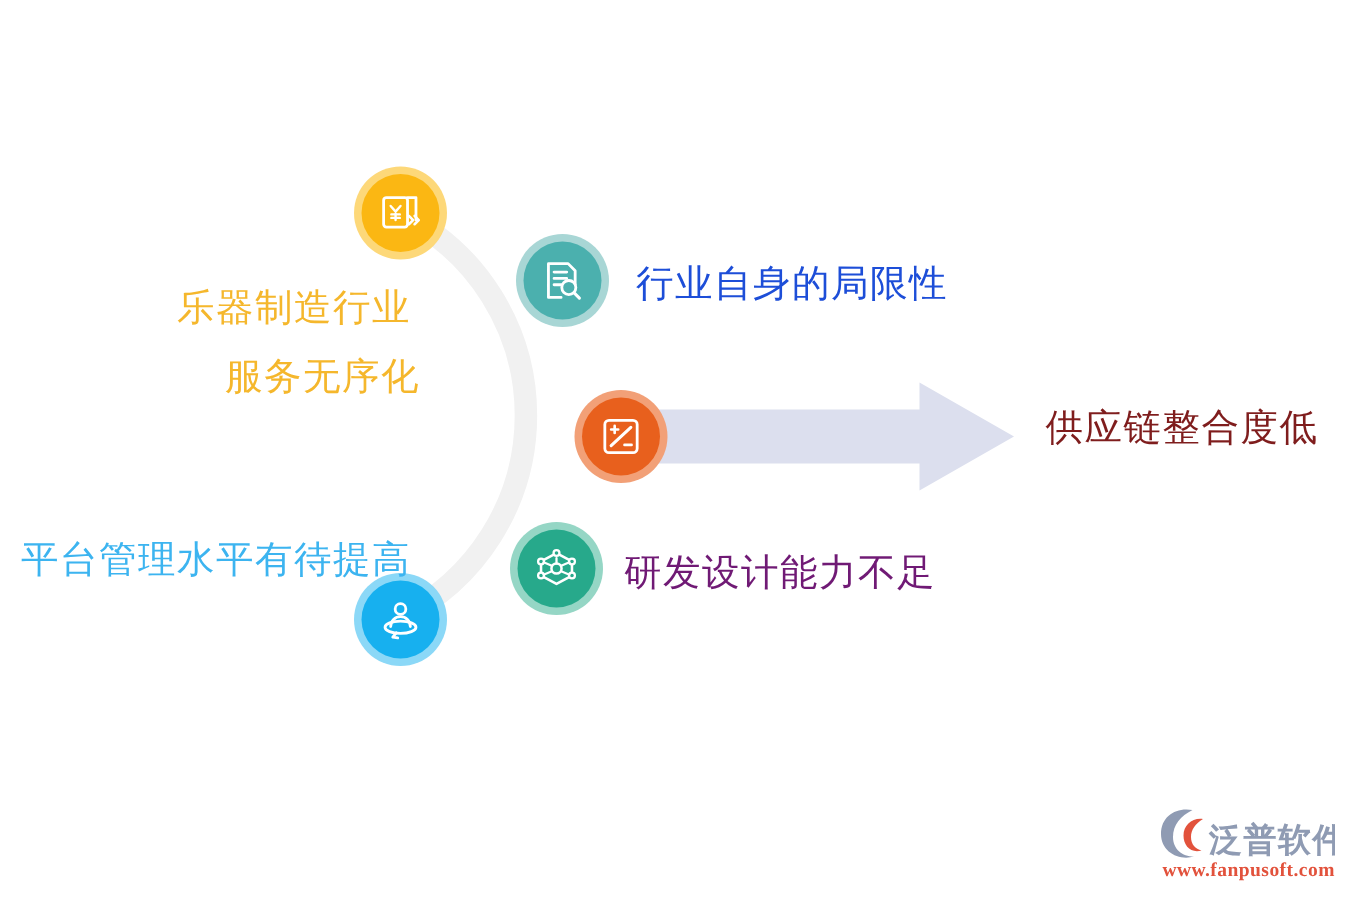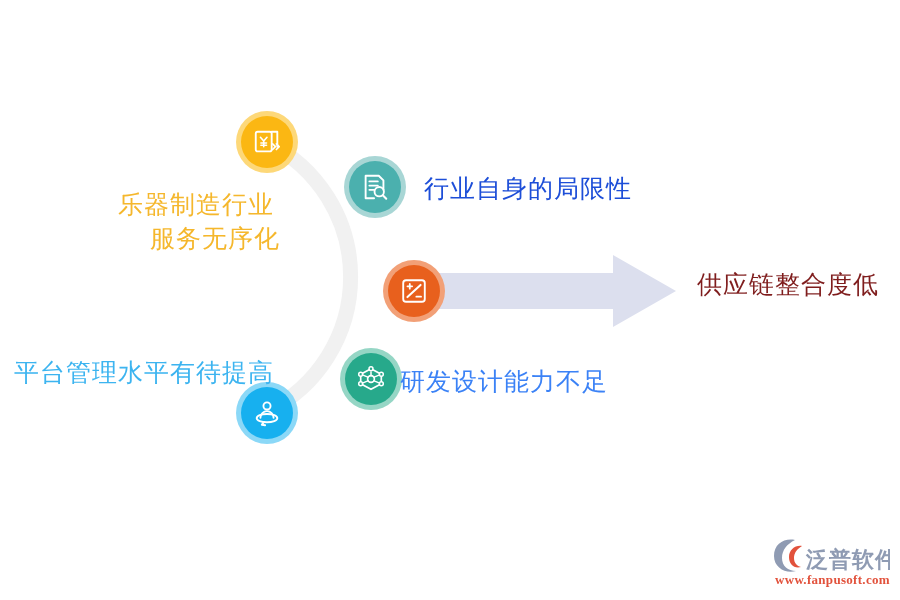--- a/index.html
+++ b/index.html
@@ -23,25 +23,25 @@
   #node-cost     {left:241px;top:116px;}
   #node-research {left:349px;top:161px;}
   #node-center   {left:388px;top:265px;}
   #node-design   {left:345px;top:353px;}
   #node-service  {left:241px;top:387px;}
 
   
   .label{position:absolute;white-space:nowrap;letter-spacing:1px;}
 
   #label-industry{left:118px;top:188px;font-size:25px;color:#f5b72c;}
-  #label-industry .l2{display:block;margin-top:1px;padding-left:32px;}
+  #label-industry .l2{display:block;margin-top:13px;padding-left:32px;}
 
   #label-limits  {left:424px;top:172px;font-size:25px;color:#1d4ed8;}
   #label-platform{left:14px; top:328px;font-size:25px;color:#3cb4f0;margin-top:28px;}
-  #label-design  {left:400px;top:365px;font-size:25px;color:#3b82f6;}
+  #label-design  {left:416px;top:365px;font-size:25px;color:#701a75;}
   #label-supply  {left:697px;top:268px;font-size:25px;color:#7f1d1d;}
 
   
   #logo{position:absolute;left:770px;top:534px;width:120px;height:58px;text-decoration:underline;}
   #logo svg{display:block;}
 </style>
 </head>
 <body>
 
 <div id="stage">

